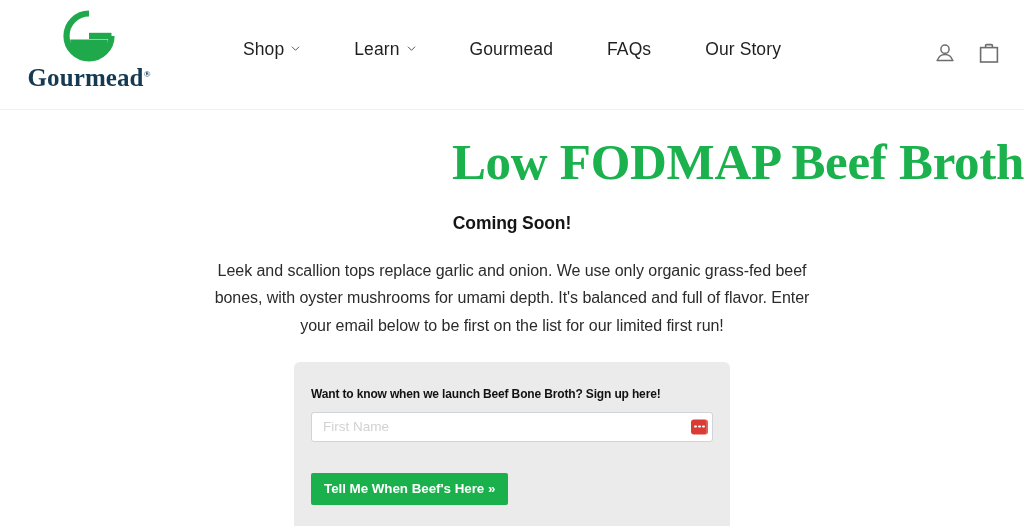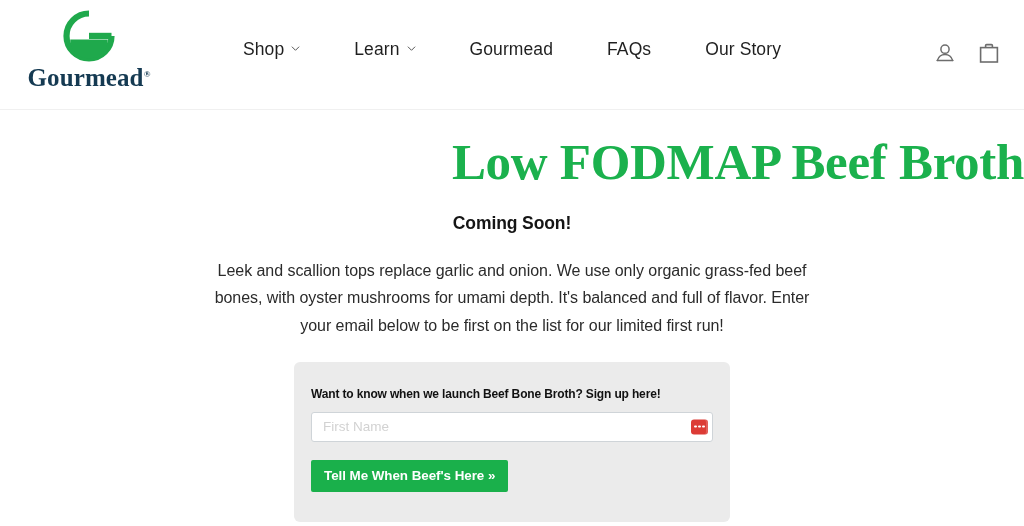--- a/index.html
+++ b/index.html
@@ -152,21 +152,21 @@
   }
   .signup-heading {
     margin: 0 0 11px 0;
     font-size: 12px;
     font-weight: bold;
     color: #111111;
     letter-spacing: -0.15px;
   }
   .field-wrap {
     position: relative;
-    margin-bottom: 8px;
+    margin-bottom: 21px;
     border-radius: 6px;
   }
   .text-field {
     display: block;
     width: 100%;
     height: 30px;
     box-sizing: border-box;
     background: #ffffff;
     border: 1px solid #cfd4d8;
     border-radius: 3px;

